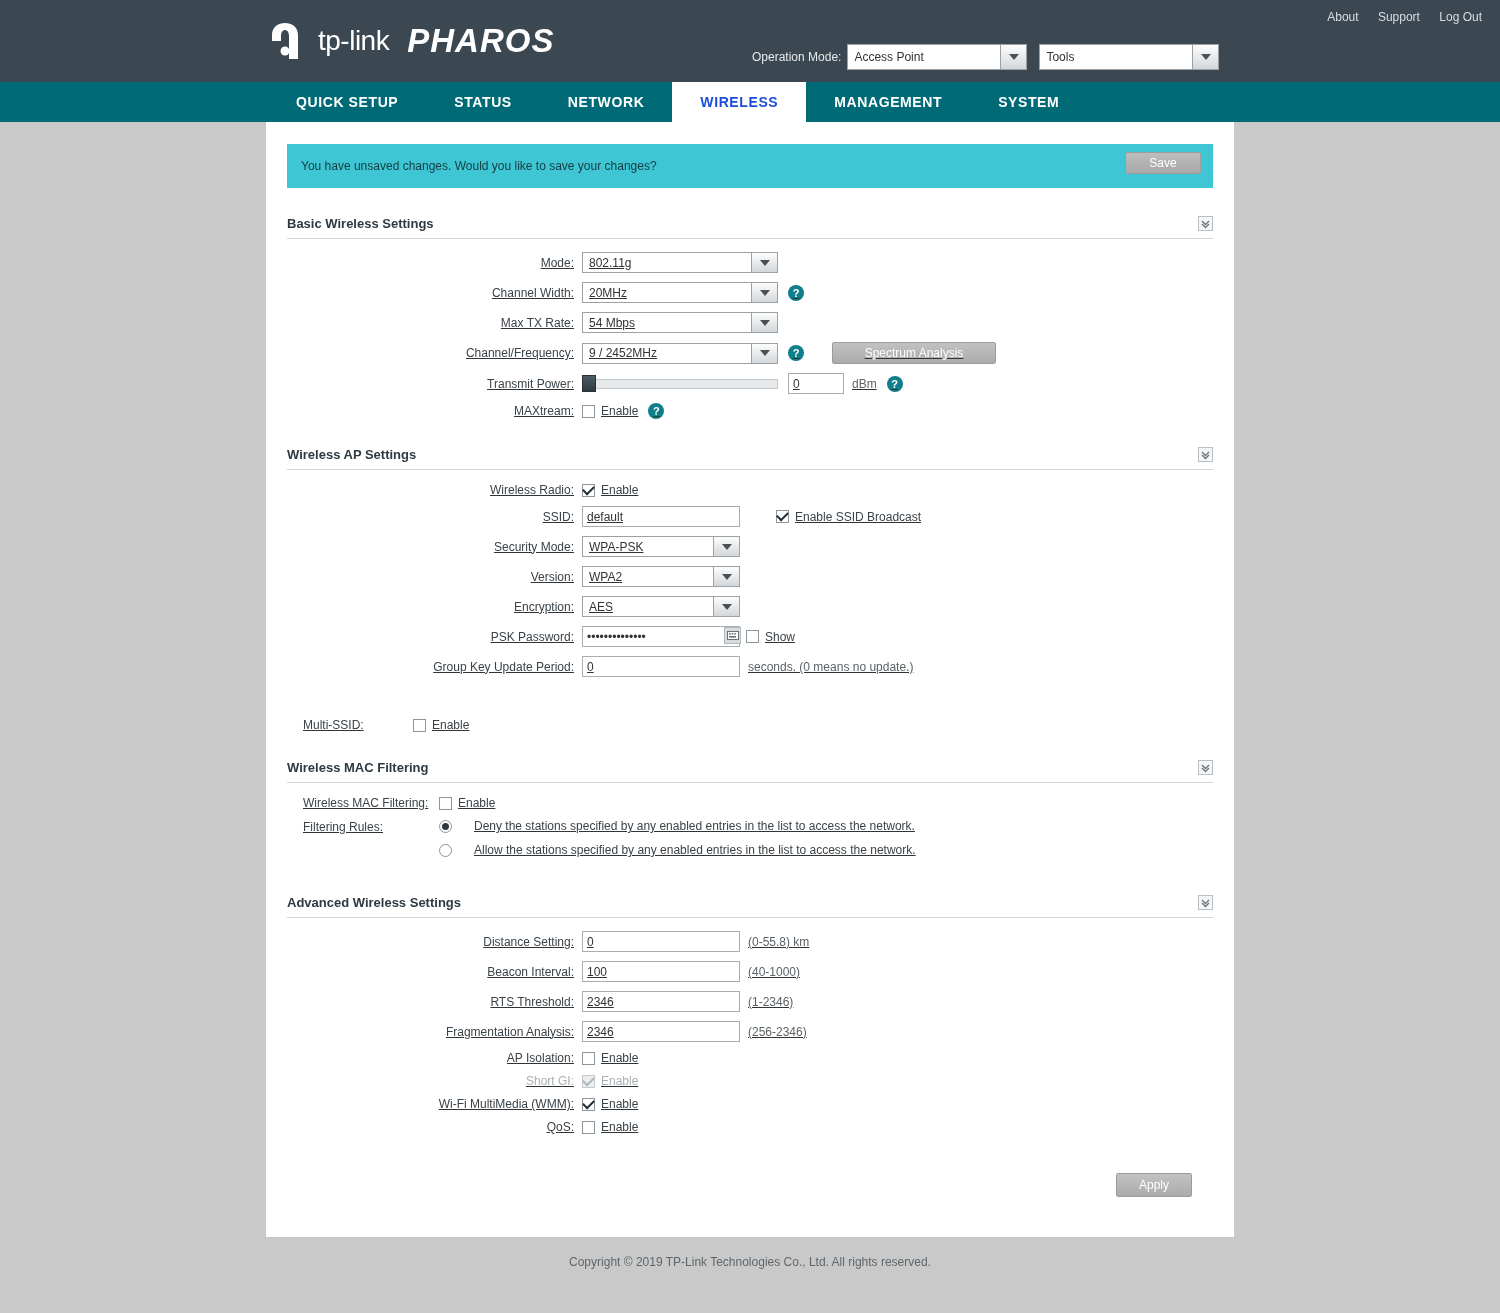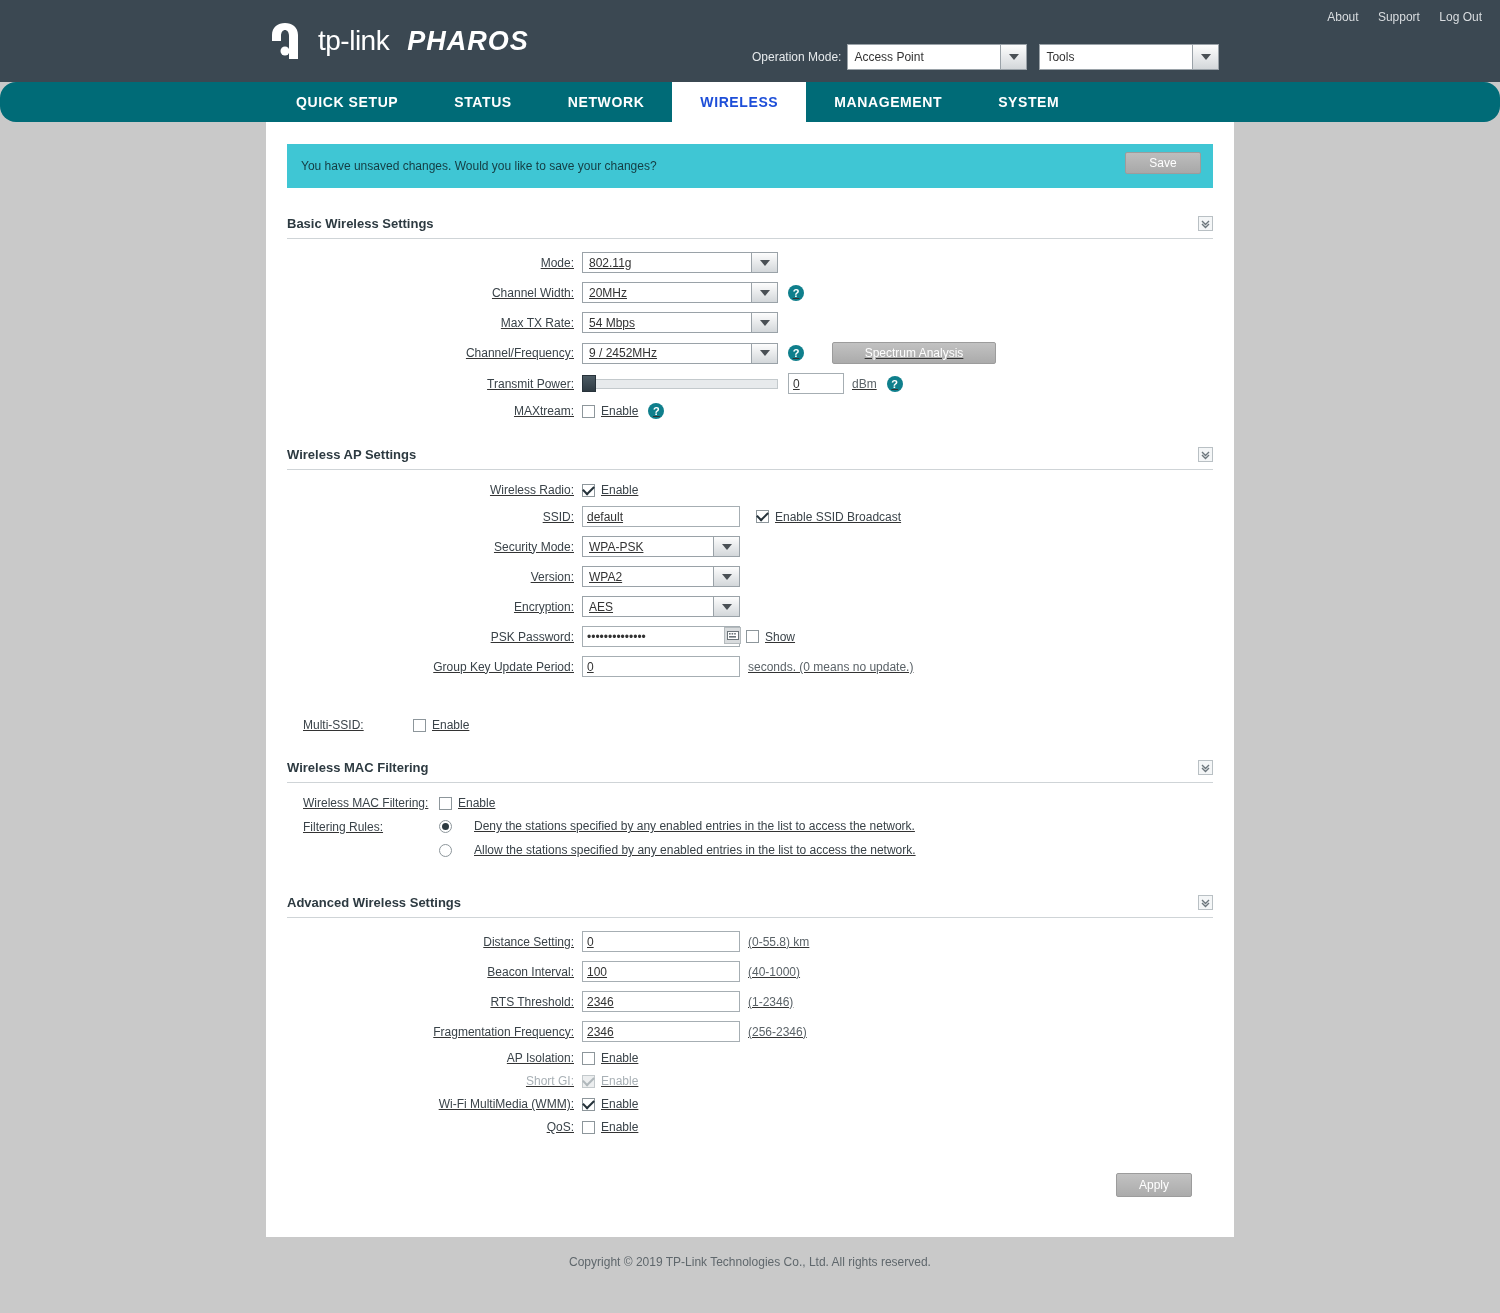--- a/index.html
+++ b/index.html
@@ -18,21 +18,21 @@
   }
   .toplinks {
     position: absolute; right: 18px; top: 10px;
     font-size: 12px; color: #d9dde0;
   }
   .toplinks span { margin-left: 16px; cursor: pointer; }
 
   .logo { position: absolute; left: 268px; top: 21px; display:flex; align-items:center; }
   .logo-mark { width: 44px; height: 40px; position: relative; margin-right: 6px;}
   .logo-text { color: #fff; font-size: 28px; font-weight: normal; letter-spacing: -0.5px; }
-  .logo-pharos { color:#fff; font-size: 27px; font-style: italic; font-weight: bold; margin-left: 18px; letter-spacing: 1px;}
+  .logo-pharos { color:#fff; font-size: 33px; font-style: italic; font-weight: bold; margin-left: 18px; letter-spacing: 1px;}
 
   .opmode-wrap {
     position: absolute; left: 752px; top: 44px; display:flex; align-items:center;
   }
   .opmode-label { color:#e6eaec; font-size: 12px; margin-right: 6px; }
   .sel {
     height: 26px; background:#fff; border:1px solid #9aa2a8;
     display:flex; align-items:center; position:relative; font-size:12px; color:#333;
   }
   .sel .txt { padding-left: 6px; }
@@ -41,21 +41,21 @@
     background: linear-gradient(#fdfdfd,#d3d7da);
     border-left:1px solid #9aa2a8;
     display:flex; align-items:center; justify-content:center;
   }
   .caret { width:0;height:0;border-left:5px solid transparent;border-right:5px solid transparent;border-top:6px solid #4a5055; }
 
   .opmode-select { width: 180px; margin-right: 12px;}
   .tools-select { width: 180px; }
 
   
-  .nav { height: 40px; background:#006b77; display:flex; align-items:stretch; padding-left: 268px; border-radius: 16px;}
+  .nav { height: 40px; background:#006b77; display:flex; align-items:stretch; padding-left: 268px;}
   .nav-item {
     color:#fff; font-size:14px; font-weight: bold; letter-spacing:0.6px;
     display:flex; align-items:center; padding: 0 28px; cursor:pointer;
   }
   .nav-item.active { background:#fff; color:#1d4ed8; }
 
   
   .content {
     width: 968px; margin: 0 auto; background:#fff; padding: 0 0 40px 0;
     min-height: 1050px;
@@ -316,21 +316,21 @@
             <div class="lbl">Wireless Radio:</div>
             <span class="cbwrap">
               <span class="cb checked"></span>
               <span class="cblabel">Enable</span>
             </span>
           </div>
 
           <div class="row">
             <div class="lbl">SSID:</div>
             <input class="txtin" style="width: 158px;" value="default">
-            <span class="cbwrap" style="margin-left:8px;padding-left:8px;">
+            <span class="cbwrap" style="margin-left:28px;padding-left:8px;">
               <span class="cb checked"></span>
               <span class="cblabel">Enable SSID Broadcast</span>
             </span>
           </div>
 
           <div class="row">
             <div class="lbl">Security Mode:</div>
             <div class="sel ddl narrow">
               <span class="txt">WPA-PSK</span>
               <span class="arrowbox">
@@ -459,21 +459,21 @@
             <span class="hint">(40-1000)</span>
           </div>
 
           <div class="row">
             <div class="lbl">RTS Threshold:</div>
             <input class="txtin" style="width: 158px;" value="2346">
             <span class="hint">(1-2346)</span>
           </div>
 
           <div class="row">
-            <div class="lbl">Fragmentation Frequency:</div>
+            <div class="lbl">Fragmentation Analysis:</div>
             <input class="txtin" style="width: 158px;" value="2346">
             <span class="hint">(256-2346)</span>
           </div>
 
 
           <div class="row">
             <div class="lbl">AP Isolation:</div>
             <span class="cbwrap">
               <span class="cb"></span>
               <span class="cblabel">Enable</span>

